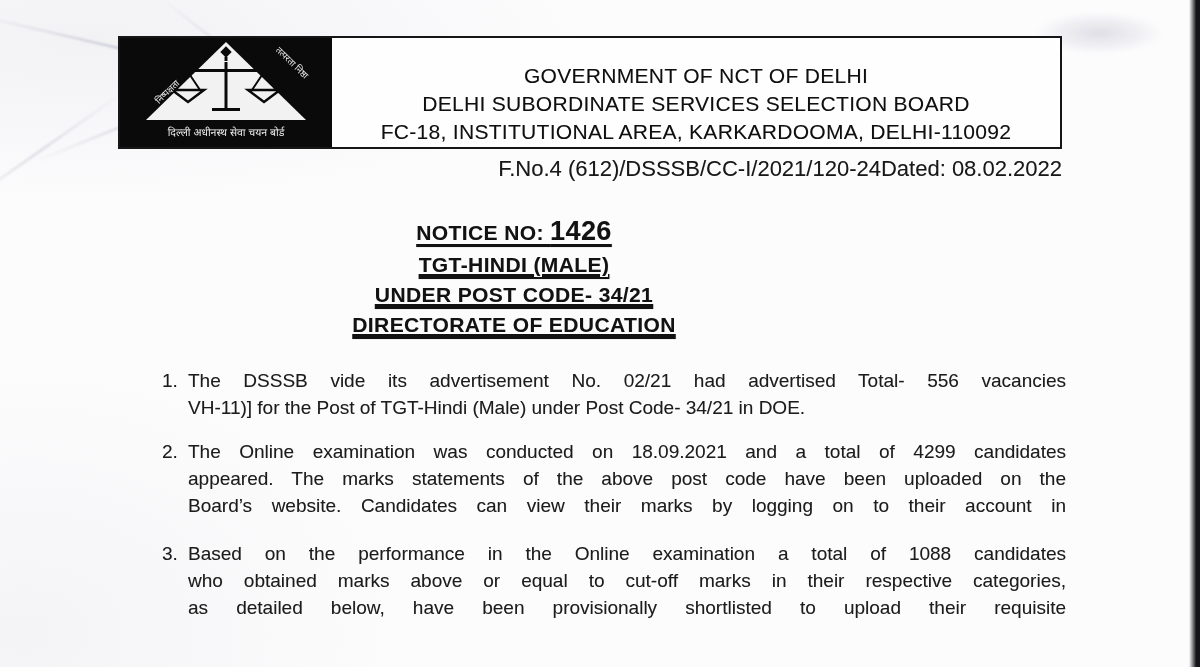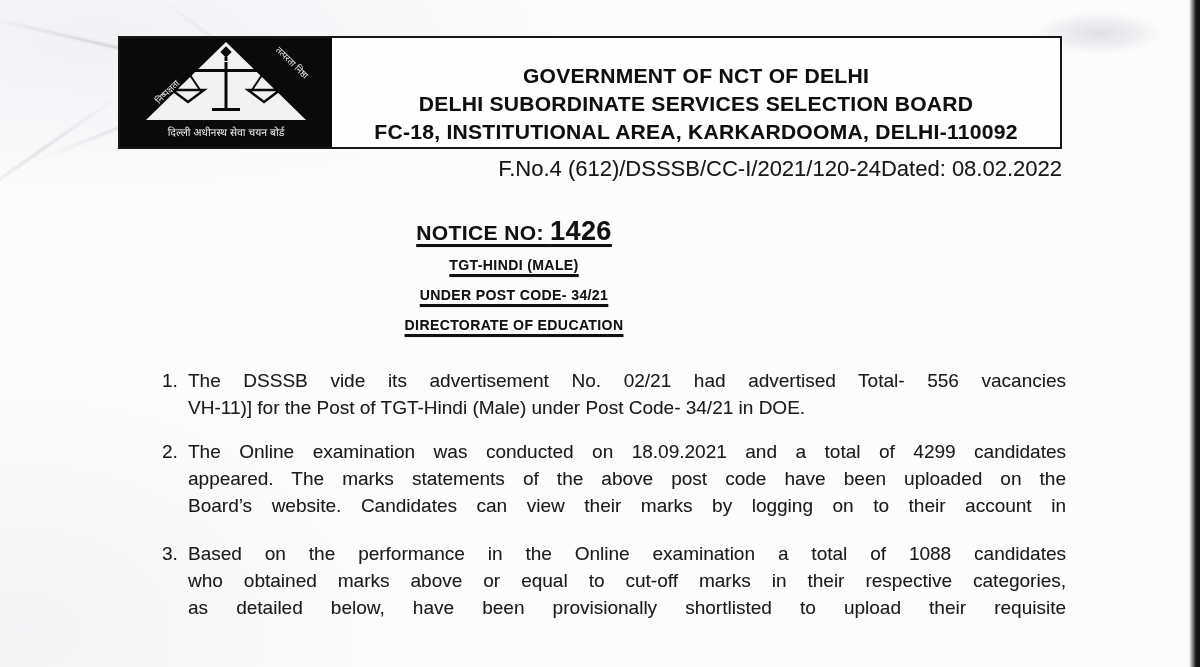--- a/index.html
+++ b/index.html
@@ -25,31 +25,31 @@
   .edge-right { position:absolute; right:0; top:0; width:11px; height:100%;
     background:linear-gradient(to right, rgba(20,20,25,0), rgba(20,20,25,.45) 30%, #141418 65%); }
 
   
   .letterhead { position:absolute; left:118px; top:36px; width:944px; height:113px;
     border:2px solid #161616; background:#fefefe; display:flex; }
   .logo-cell { width:212px; height:100%; background:#0a0a0a; display:flex;
     align-items:center; justify-content:center; overflow:hidden; }
   .org-cell { flex:1; display:flex; flex-direction:column; justify-content:center;
     align-items:center; text-align:center; padding-top:22px;
-    font-weight:700; font-size:21px; line-height:28px; color:#0f0f0f; letter-spacing:.3px; }
+    font-weight:400; font-size:21px; line-height:28px; color:#0f0f0f; letter-spacing:.3px; }
 
   
   .refline { position:absolute; left:128px; top:156px; width:934px;
     display:flex; justify-content:flex-end; font-size:22px; color:#181818; }
 
   
   .titleblock { position:absolute; left:0; top:214px; width:1028px; text-align:center;
     font-weight:700; color:#121212; }
   .title-line1 { font-size:21px; line-height:34px; letter-spacing:.4px; }
-  .title-sub   { font-size:14px; line-height:30px; letter-spacing:.4px; }
+  .title-sub   { font-size:21px; line-height:30px; letter-spacing:.4px;text-decoration:underline; }
   .u2 { text-decoration:underline; text-decoration-thickness:2.5px; text-underline-offset:4px; }
   .notice-num { font-size:27px; }
 
   
   .paras { position:absolute; left:162px; top:367px; width:904px; }
   .para { display:flex; font-size:19px; line-height:27px; color:#1c1c1c; }
   .para-1 { margin-bottom:17px; }
   .para-2 { margin-bottom:21px; }
   .pnum { width:26px; flex:none; }
   .ptext { flex:1; min-width:0; }

